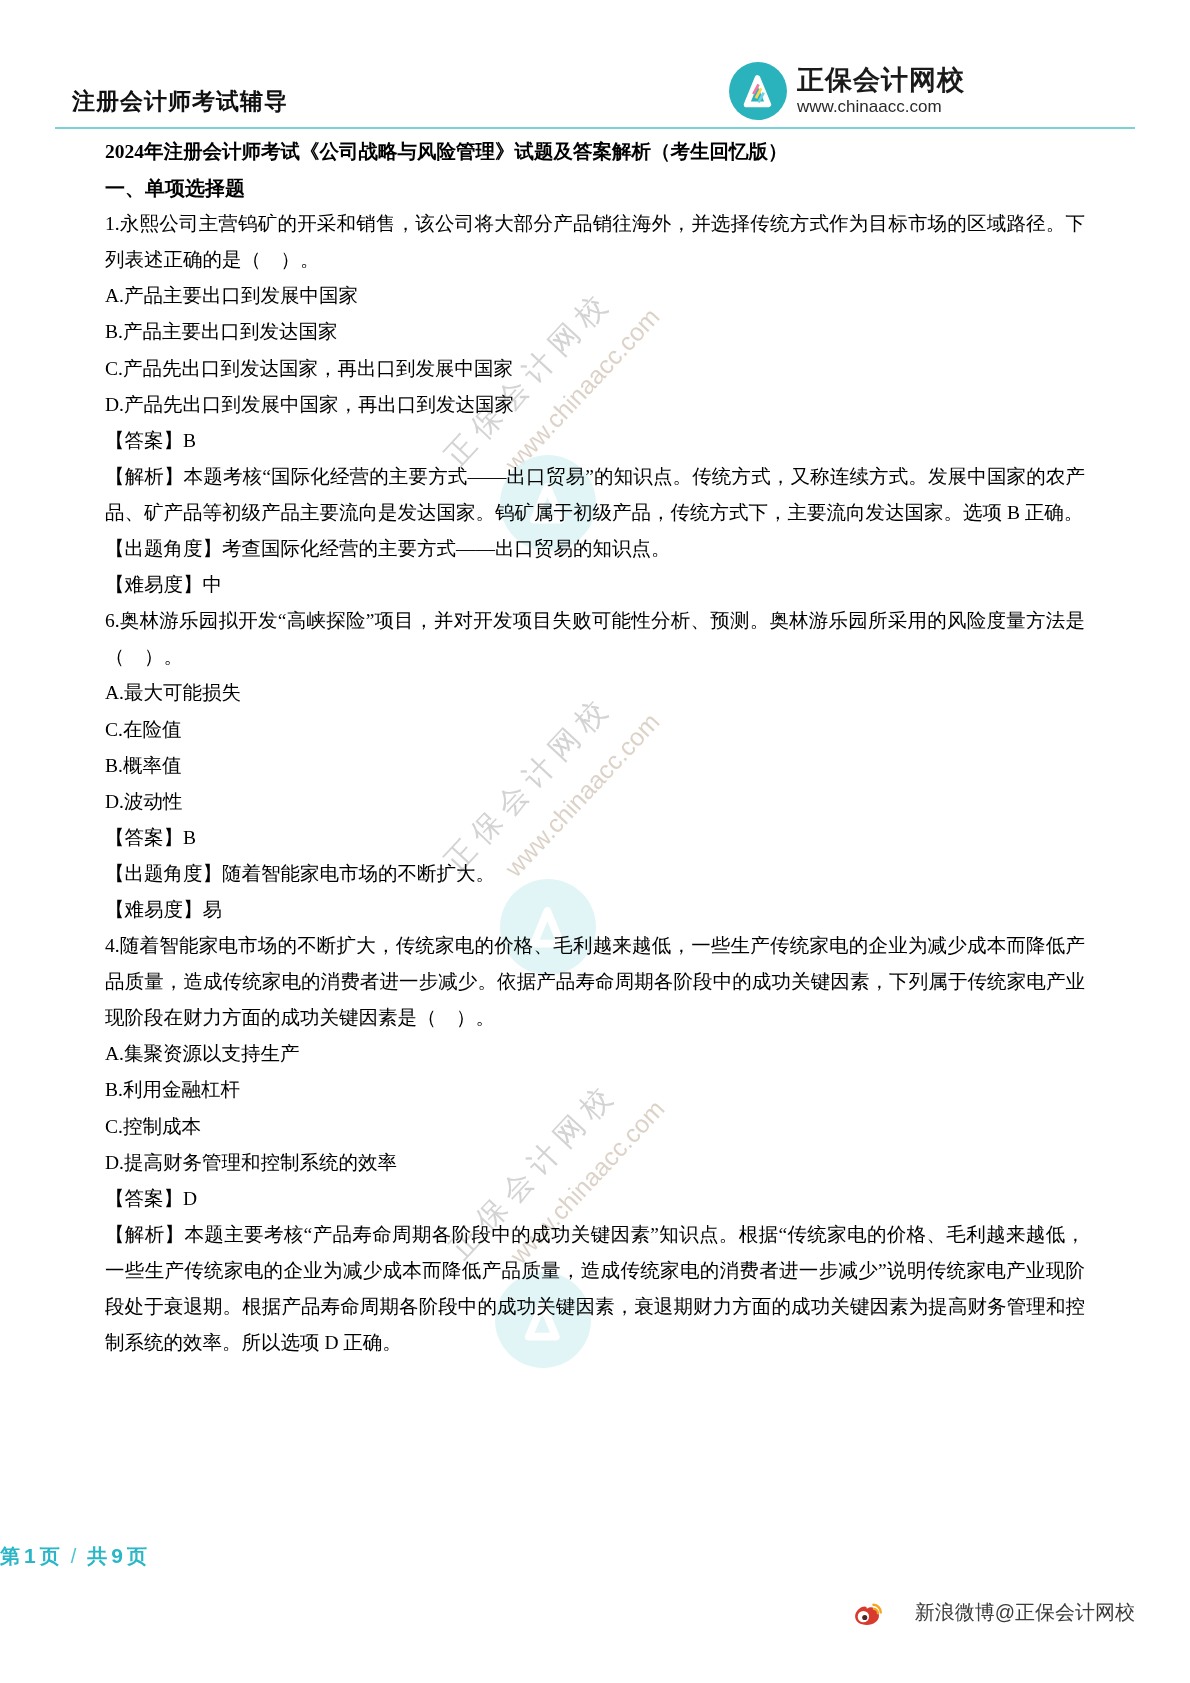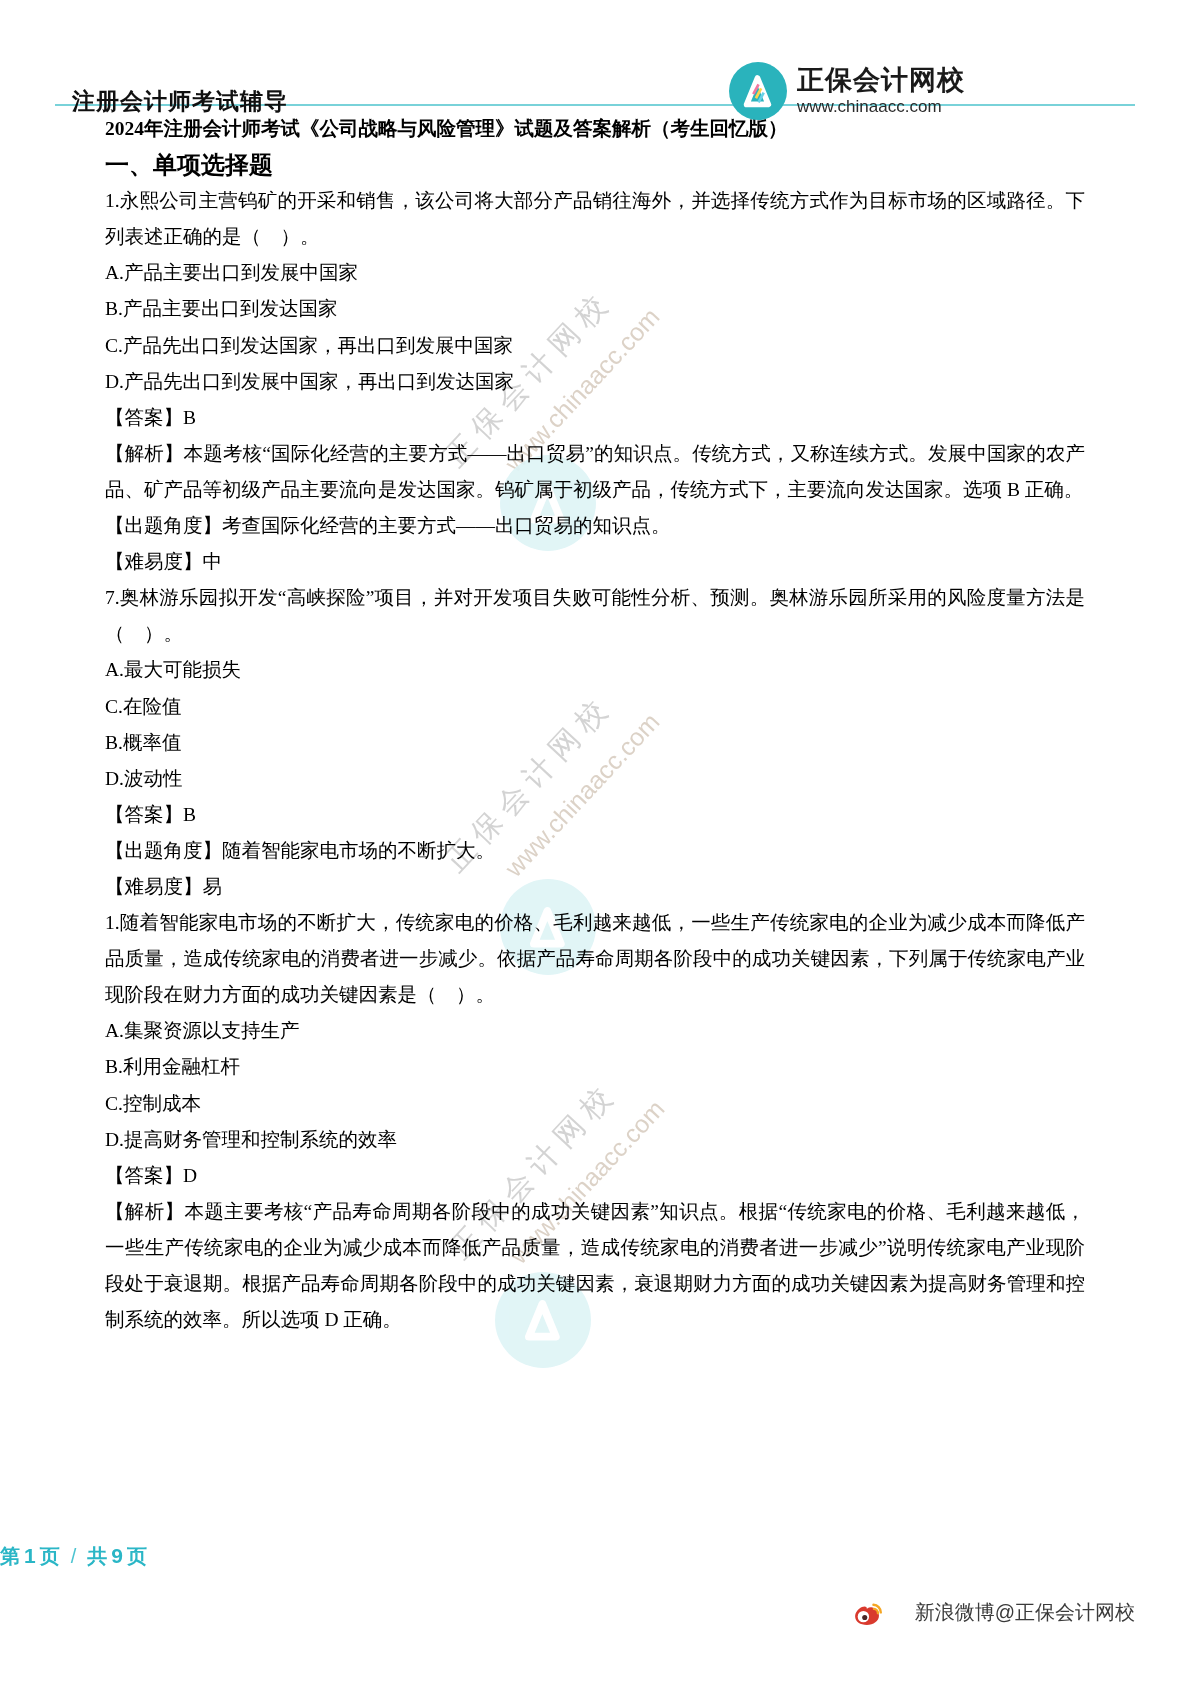--- a/index.html
+++ b/index.html
@@ -26,21 +26,21 @@
   .wm-logo {
     position: absolute; width: 96px; height: 96px; border-radius: 50%;
     background: #def4f6; opacity: .9;
     display: flex; align-items: center; justify-content: center;
   }
   .wm-logo svg { width: 72px; height: 72px; }
 
   
   .content { position: relative; z-index: 1; }
 
-  header { position: relative; height: 104px; }
+  header { position: relative; height: 127px; }
   .course-label {
     position: absolute; left: 72px; top: 86px;
     font-family: "Liberation Sans", "DejaVu Sans", sans-serif;
     font-size: 23px; font-weight: bold; color: #101010; letter-spacing: 1px;
   }
   .brand { position: absolute; right: 225px; top: 62px; display: flex; align-items: center; }
   .brand-logo svg { width: 58px; height: 58px; display: block; }
   .brand-text { margin-left: 10px; }
   .brand-name {
     font-family: "Liberation Sans", "DejaVu Sans", sans-serif;
@@ -50,21 +50,21 @@
     font-family: "Liberation Sans", "DejaVu Sans", sans-serif;
     font-size: 17px; color: #2a2a2a; line-height: 22px;
   }
   .divider { height: 2px; background: #79d2d9; margin: 0 55px; }
 
   main { padding: 5px 105px 0 105px; }
   main p, main h1, main h2 { margin: 0; line-height: 36.1px; }
   .doc-title { font-size: 19.5px; font-weight: bold; text-align: center; }
   .section-heading {
     font-family: "Liberation Sans", "DejaVu Sans", sans-serif;
-    font-size: 24px; font-weight: bold;
+    font-size: 20px; font-weight: bold;
   }
   .body-line { font-size: 19.5px; text-align: justify; }
 
   .page-num {
     position: absolute; left: 0; width: 100%; top: 1543px; z-index: 1;
     text-align: left;
     font-family: "Liberation Sans", "DejaVu Sans", sans-serif;
     color: #2ab6c6; font-size: 20px; font-weight: bold; letter-spacing: 1px;
   }
   .page-num .digit { font-size: 21px; margin: 0 3px; }
@@ -146,32 +146,32 @@
       <p class="body-line">B.产品主要出口到发达国家</p>
       <p class="body-line">C.产品先出口到发达国家，再出口到发展中国家</p>
       <p class="body-line">D.产品先出口到发展中国家，再出口到发达国家</p>
       <p class="body-line"><span>【答案】</span><span>B</span></p>
       <p class="body-line"><span>【解析】</span><span>本题考核“国际化经营的主要方式——出口贸易”的知识点。传统方式，又称连续方式。发展中国家的农产品、矿产品等初级产品主要流向是发达国家。钨矿属于初级产品，传统方式下，主要流向发达国家。选项 B 正确。</span></p>
       <p class="body-line"><span>【出题角度】</span><span>考查国际化经营的主要方式——出口贸易的知识点。</span></p>
       <p class="body-line"><span>【难易度】</span><span>中</span></p>
     </section>
 
     <section>
-      <p class="body-line">7.奥林游乐园拟开发“高峡探险”项目，并对开发项目失败可能性分析、预测。奥林游乐园所采用的风险度量方法是（　）。</p>
+      <p class="body-line">6.奥林游乐园拟开发“高峡探险”项目，并对开发项目失败可能性分析、预测。奥林游乐园所采用的风险度量方法是（　）。</p>
       <p class="body-line">A.最大可能损失</p>
       <p class="body-line">C.在险值</p>
       <p class="body-line">B.概率值</p>
       <p class="body-line">D.波动性</p>
       <p class="body-line"><span>【答案】</span><span>B</span></p>
       <p class="body-line"><span>【出题角度】</span><span>随着智能家电市场的不断扩大。</span></p>
       <p class="body-line"><span>【难易度】</span><span>易</span></p>
     </section>
 
     <section>
-      <p class="body-line">1.随着智能家电市场的不断扩大，传统家电的价格、毛利越来越低，一些生产传统家电的企业为减少成本而降低产品质量，造成传统家电的消费者进一步减少。依据产品寿命周期各阶段中的成功关键因素，下列属于传统家电产业现阶段在财力方面的成功关键因素是（　）。</p>
+      <p class="body-line">4.随着智能家电市场的不断扩大，传统家电的价格、毛利越来越低，一些生产传统家电的企业为减少成本而降低产品质量，造成传统家电的消费者进一步减少。依据产品寿命周期各阶段中的成功关键因素，下列属于传统家电产业现阶段在财力方面的成功关键因素是（　）。</p>
       <p class="body-line">A.集聚资源以支持生产</p>
       <p class="body-line">B.利用金融杠杆</p>
       <p class="body-line">C.控制成本</p>
       <p class="body-line">D.提高财务管理和控制系统的效率</p>
       <p class="body-line"><span>【答案】</span><span>D</span></p>
       <p class="body-line"><span>【解析】</span><span>本题主要考核“产品寿命周期各阶段中的成功关键因素”知识点。根据“传统家电的价格、毛利越来越低，一些生产传统家电的企业为减少成本而降低产品质量，造成传统家电的消费者进一步减少”说明传统家电产业现阶段处于衰退期。根据产品寿命周期各阶段中的成功关键因素，衰退期财力方面的成功关键因素为提高财务管理和控制系统的效率。所以选项 D 正确。</span></p>
     </section>
   </main>
 
   <div class="page-num"><span>第</span><span class="digit">1</span><span>页</span><span class="sep">/</span><span>共</span><span class="digit">9</span><span>页</span></div>

